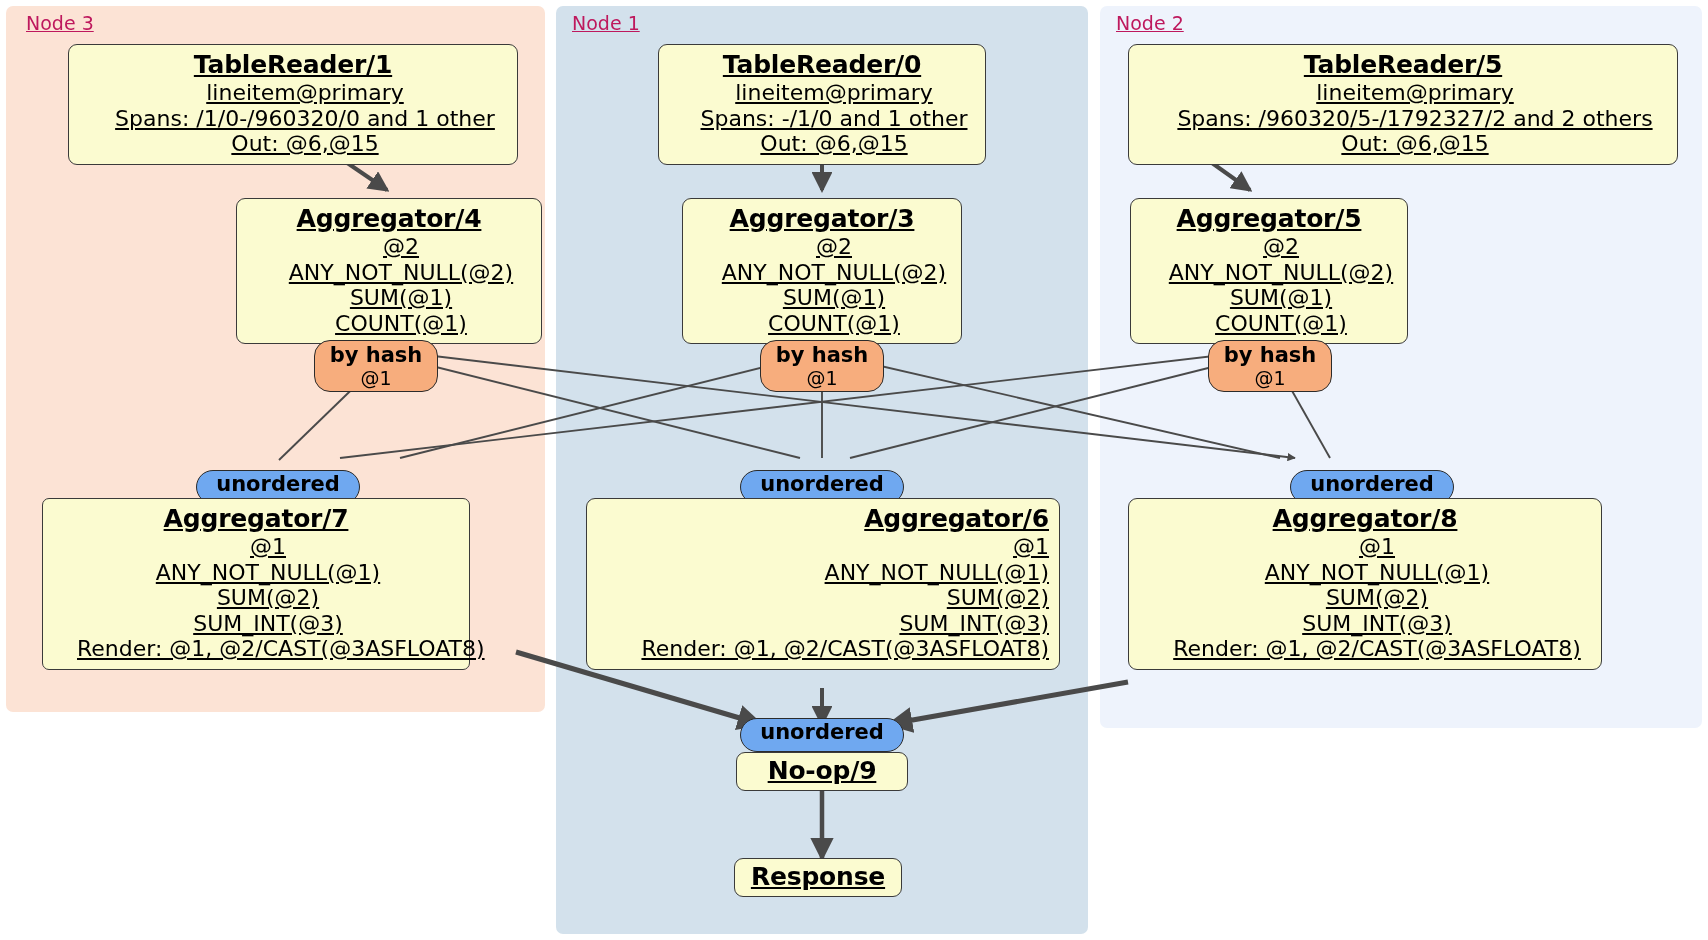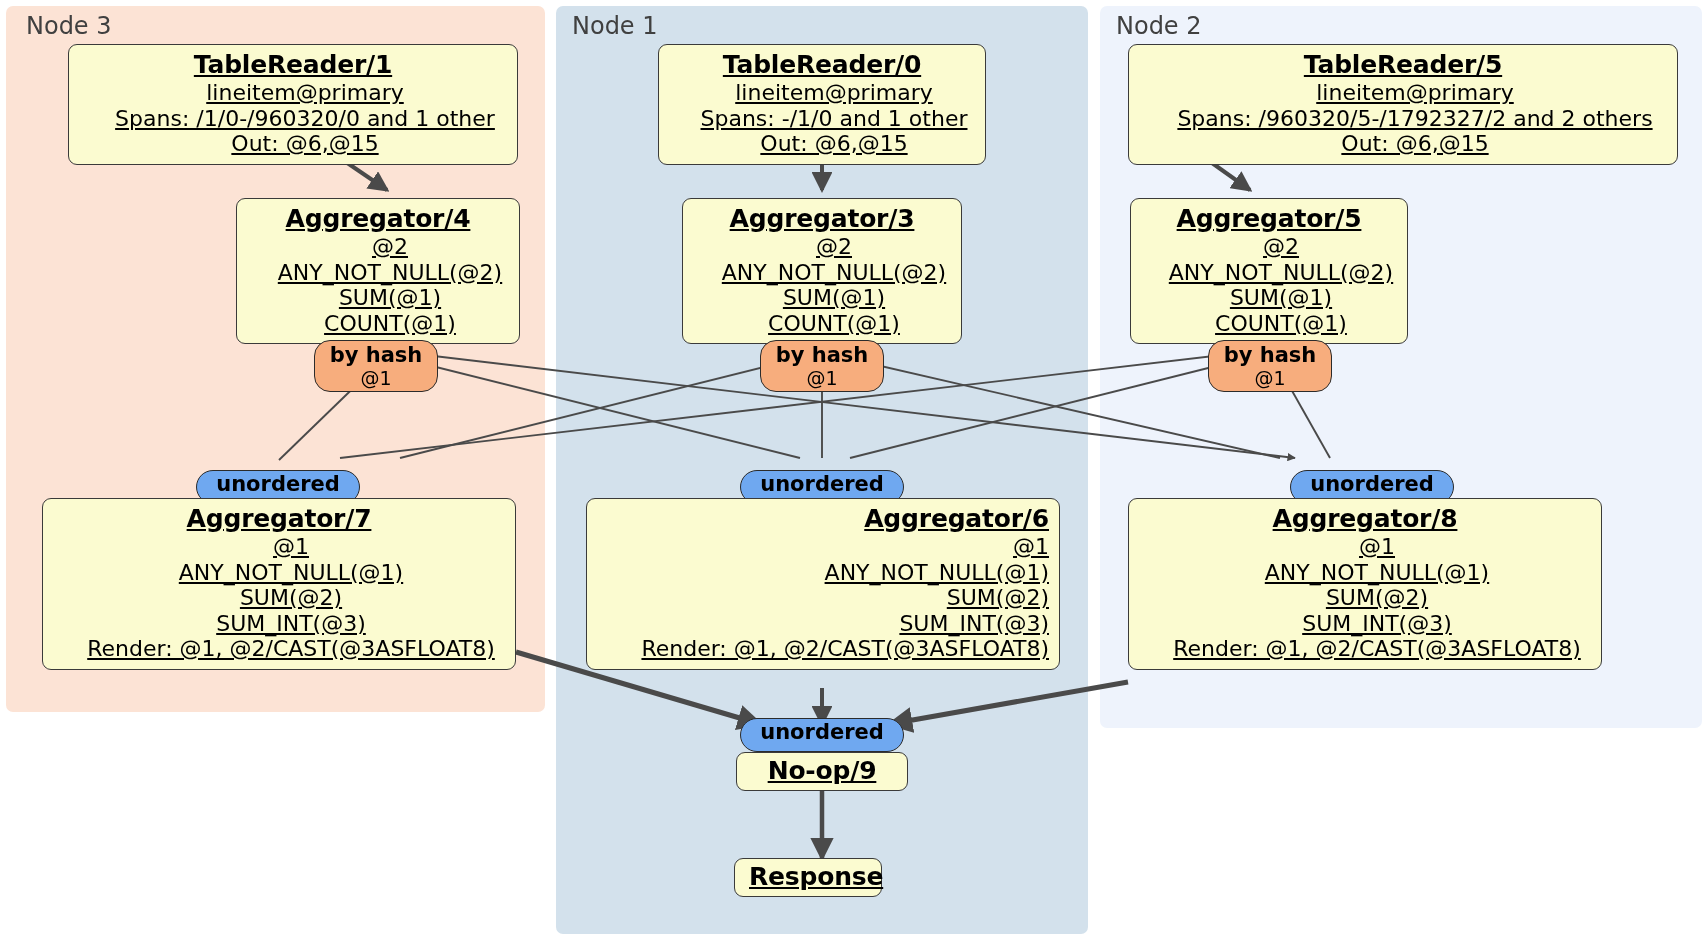--- a/index.html
+++ b/index.html
@@ -18,24 +18,25 @@
     background: #ffffff;
   }
   
   .node-panel {
     position: absolute;
     border-radius: 7px;
     box-sizing: border-box;
   }
   .node-panel-label {
     position: absolute;
-    font-size: 24px;
-    color: #404040;
+    font-size: 19px;
+    color: #be185d;
     white-space: nowrap;
     font-family: "DejaVu Sans", sans-serif;
+    text-decoration: underline;
   }
   #panel-node3 {
     left: 6px; top: 6px; width: 539px; height: 706px;
     background: #fce3d5;
   }
   #panel-node1 {
     left: 556px; top: 6px; width: 532px; height: 928px;
     background: #d3e1ec;
   }
   #panel-node2 {
@@ -181,21 +182,21 @@
     <span class="proc-line">Out: @6,@15</span>
   </div>
 
   <div class="proc-box" id="tr2" style="left:1128px; top:44px; width:550px;">
     <span class="proc-title">TableReader/5</span>
     <span class="proc-line">lineitem@primary</span>
     <span class="proc-line">Spans: /960320/5-/1792327/2 and 2 others</span>
     <span class="proc-line">Out: @6,@15</span>
   </div>
 
-  <div class="proc-box" id="agg4" style="left:236px; top:198px; width:284px;">
+  <div class="proc-box" id="agg4" style="left:236px; top:198px; width:306px;">
     <span class="proc-title">Aggregator/4</span>
     <span class="proc-line">@2</span>
     <span class="proc-line">ANY_NOT_NULL(@2)</span>
     <span class="proc-line">SUM(@1)</span>
     <span class="proc-line">COUNT(@1)</span>
   </div>
 
   <div class="proc-box" id="agg3" style="left:682px; top:198px; width:280px;">
     <span class="proc-title">Aggregator/3</span>
     <span class="proc-line">@2</span>
@@ -228,21 +229,21 @@
   <div class="oval unordered" style="left:196px; top:470px; width:164px; height:34px; padding-top:2px;">
     <span class="oval-title">unordered</span>
   </div>
   <div class="oval unordered" style="left:740px; top:470px; width:164px; height:34px; padding-top:2px;">
     <span class="oval-title">unordered</span>
   </div>
   <div class="oval unordered" style="left:1290px; top:470px; width:164px; height:34px; padding-top:2px;">
     <span class="oval-title">unordered</span>
   </div>
 
-  <div class="proc-box" id="agg7" style="left:42px; top:498px; width:474px;">
+  <div class="proc-box" id="agg7" style="left:42px; top:498px; width:428px;border-radius:7px;">
     <span class="proc-title">Aggregator/7</span>
     <span class="proc-line">@1</span>
     <span class="proc-line">ANY_NOT_NULL(@1)</span>
     <span class="proc-line">SUM(@2)</span>
     <span class="proc-line">SUM_INT(@3)</span>
     <span class="proc-line">Render: @1, @2/CAST(@3ASFLOAT8)</span>
   </div>
 
   <div class="proc-box" id="agg6" style="left:586px; top:498px; width:474px;text-align:right;">
     <span class="proc-title">Aggregator/6</span>
@@ -263,17 +264,17 @@
   </div>
 
   <div class="oval unordered" style="left:740px; top:718px; width:164px; height:34px; padding-top:2px;">
     <span class="oval-title">unordered</span>
   </div>
 
   <div class="proc-box compact" id="noop9" style="left:736px; top:752px; width:172px;">
     <span class="proc-title">No-op/9</span>
   </div>
 
-  <div class="proc-box compact" id="response" style="left:734px; top:858px; width:148px;">
+  <div class="proc-box compact" id="response" style="left:734px; top:858px; width:168px;">
     <span class="proc-title">Response</span>
   </div>
 
 </div>
 
 </body></html>

